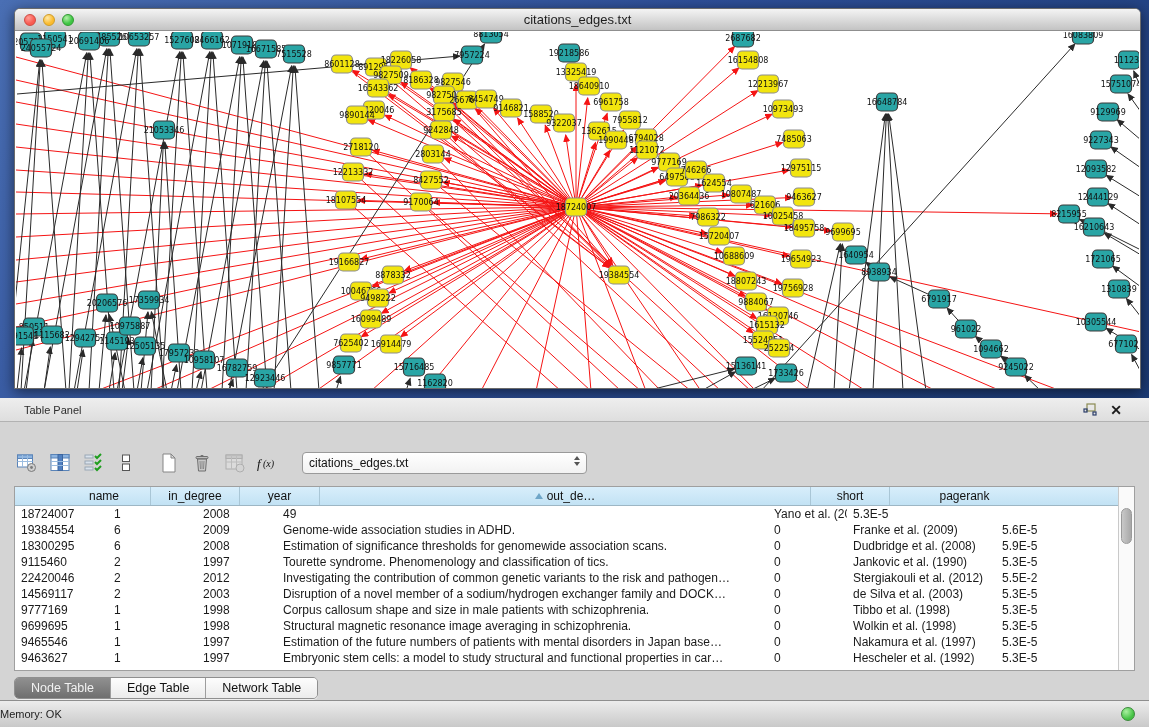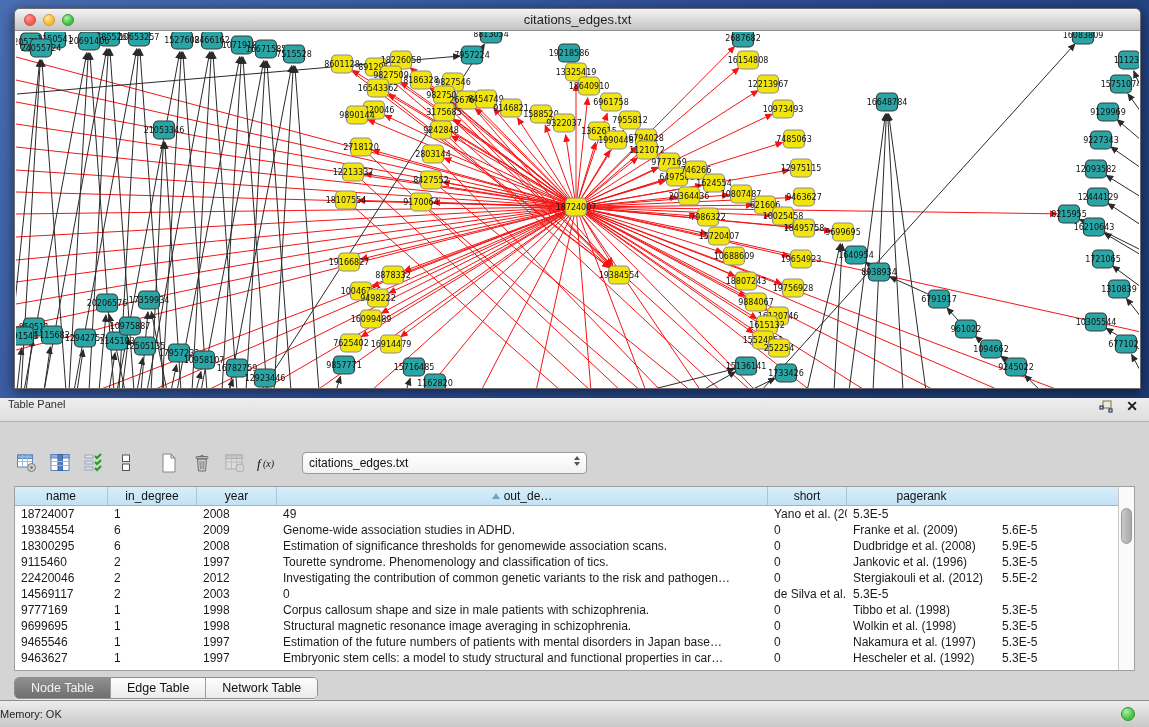--- a/index.html
+++ b/index.html
@@ -15,40 +15,40 @@
   .light { width:12px; height:12px; border-radius:50%; }
   .light.red { background:radial-gradient(circle at 35% 30%,#ff9d96,#f95b51 60%); border:1px solid #ce4a42; }
   .light.yellow { background:radial-gradient(circle at 35% 30%,#ffe9a8,#fbbb2e 60%); border:1px solid #d09c26; }
   .light.green { background:radial-gradient(circle at 35% 30%,#b4f0a8,#3ec544 60%); border:1px solid #2f9a2f; }
   .frame-title { position:absolute; left:0; right:0; text-align:center; font-size:13px; color:#1d1d1d; }
   .canvas { position:absolute; left:1px; right:1px; top:23px; bottom:0; background:#ffffff; overflow:hidden; }
   .canvas svg { display:block; }
   .graph-label { font-family:"DejaVu Sans", sans-serif; font-size:8px; fill:#101010; }
 
   
-  .tp-header { height:24px; background:linear-gradient(#eeeeee,#dedede); border-bottom:1px solid #b2b2b2; display:flex; align-items:flex-start; font-size:11px; color:#2e2e2e; padding:0 8px; }
+  .tp-header { height:24px; background:linear-gradient(#eeeeee,#dedede); border-bottom:1px solid #b2b2b2; display:flex; align-items:center; font-size:11px; color:#2e2e2e; padding:0 24px; }
   .tp-header .spacer { flex:1; }
   .tp-hicon { width:18px; height:16px; display:flex; align-items:center; justify-content:center; margin-left:8px; cursor:default; }
   .tp-close { font-size:14px; font-weight:bold; color:#1a1a1a; }
 
   
   .tp-body { flex:1; background:#d4d4d4; padding:26px 14px 0 14px; position:relative; }
   .toolbar { height:30px; display:flex; align-items:center; }
   .tbtn { width:26px; height:26px; display:flex; align-items:center; justify-content:center; margin-right:7px; border-radius:3px; }
   .tbtn.gap { margin-left:10px; }
   .combo { margin-left:14px; width:285px; height:22px; background:linear-gradient(#ffffff,#f2f2f2); border:1px solid #9a9a9a; border-radius:4px; display:flex; align-items:center; font-size:12px; color:#111; padding:0 6px; position:relative; }
   .combo .stepper { position:absolute; right:6px; top:3px; display:flex; flex-direction:column; gap:2px; }
   .combo .stepper i { width:0; height:0; border-left:3.5px solid transparent; border-right:3.5px solid transparent; display:block; }
   .combo .stepper .up { border-bottom:4.5px solid #555; }
   .combo .stepper .dn { border-top:4.5px solid #555; }
 
   
   .tbl { margin-top:8px; height:185px; background:#fff; border:1px solid #9f9f9f; display:flex; position:relative; }
   .tbl-main { flex:1; display:flex; flex-direction:column; overflow:hidden; }
-  .thead { display:grid; grid-template-columns:93px 89px 80px 491px 79px 149px 1fr; height:19px; background:linear-gradient(#d8eefb,#c2e2f4); border-bottom:1px solid #9db6c4; }
+  .thead { display:grid; grid-template-columns:93px 89px 80px 491px 79px 149px 1fr; height:19px; background:linear-gradient(#d8eefb,#c2e2f4); border-bottom:1px solid #9db6c4;padding-left:43px; }
   .th { font-size:12px; color:#111; display:flex; align-items:center; justify-content:center; border-right:1px solid #a9c6d6; overflow:hidden; white-space:nowrap; }
   .th:last-child { border-right:none; }
   .sort-tri { width:0; height:0; border-left:4px solid transparent; border-right:4px solid transparent; border-bottom:6px solid #6fa6c8; margin-right:4px; }
   .trow { display:grid; grid-template-columns:93px 89px 80px 491px 79px 149px 1fr; height:16px; }
   .td { font-size:12px; color:#1a1a1a; white-space:nowrap; overflow:hidden; padding:0 0 0 6px; line-height:16px; }
   .vscroll { width:16px; border-left:1px solid #c9c9c9; background:#fafafa; position:relative; }
   .vthumb { position:absolute; left:2px; right:2px; top:21px; height:36px; border-radius:6px; background:linear-gradient(90deg,#c9c9c9,#a8a8a8); border:1px solid #9a9a9a; }
 
   
   .tabs-row { display:flex; margin-top:6px; }
@@ -908,36 +908,37 @@
               <div class="td">0</div>
               <div class="td">Dudbridge et al. (2008)</div>
               <div class="td">5.9E-5</div>
             </div>
             <div class="trow">
               <div class="td">9115460</div>
               <div class="td">2</div>
               <div class="td">1997</div>
               <div class="td">Tourette syndrome. Phenomenology and classification of tics.</div>
               <div class="td">0</div>
-              <div class="td">Jankovic et al. (1996)</div>
+              <div class="td">Jankovic et al. (1990)</div>
               <div class="td">5.3E-5</div>
             </div>
             <div class="trow">
               <div class="td">22420046</div>
               <div class="td">2</div>
               <div class="td">2012</div>
               <div class="td">Investigating the contribution of common genetic variants to the risk and pathogen…</div>
               <div class="td">0</div>
               <div class="td">Stergiakouli et al. (2012)</div>
               <div class="td">5.5E-2</div>
             </div>
             <div class="trow">
               <div class="td">14569117</div>
               <div class="td">2</div>
               <div class="td">2003</div>
+              <div class="td">Disruption of a novel member of a sodium/hydrogen exchanger family and DOCK…</div>
               <div class="td">0</div>
               <div class="td">de Silva et al. (2003)</div>
               <div class="td">5.3E-5</div>
             </div>
             <div class="trow">
               <div class="td">9777169</div>
               <div class="td">1</div>
               <div class="td">1998</div>
               <div class="td">Corpus callosum shape and size in male patients with schizophrenia.</div>
               <div class="td">0</div>

